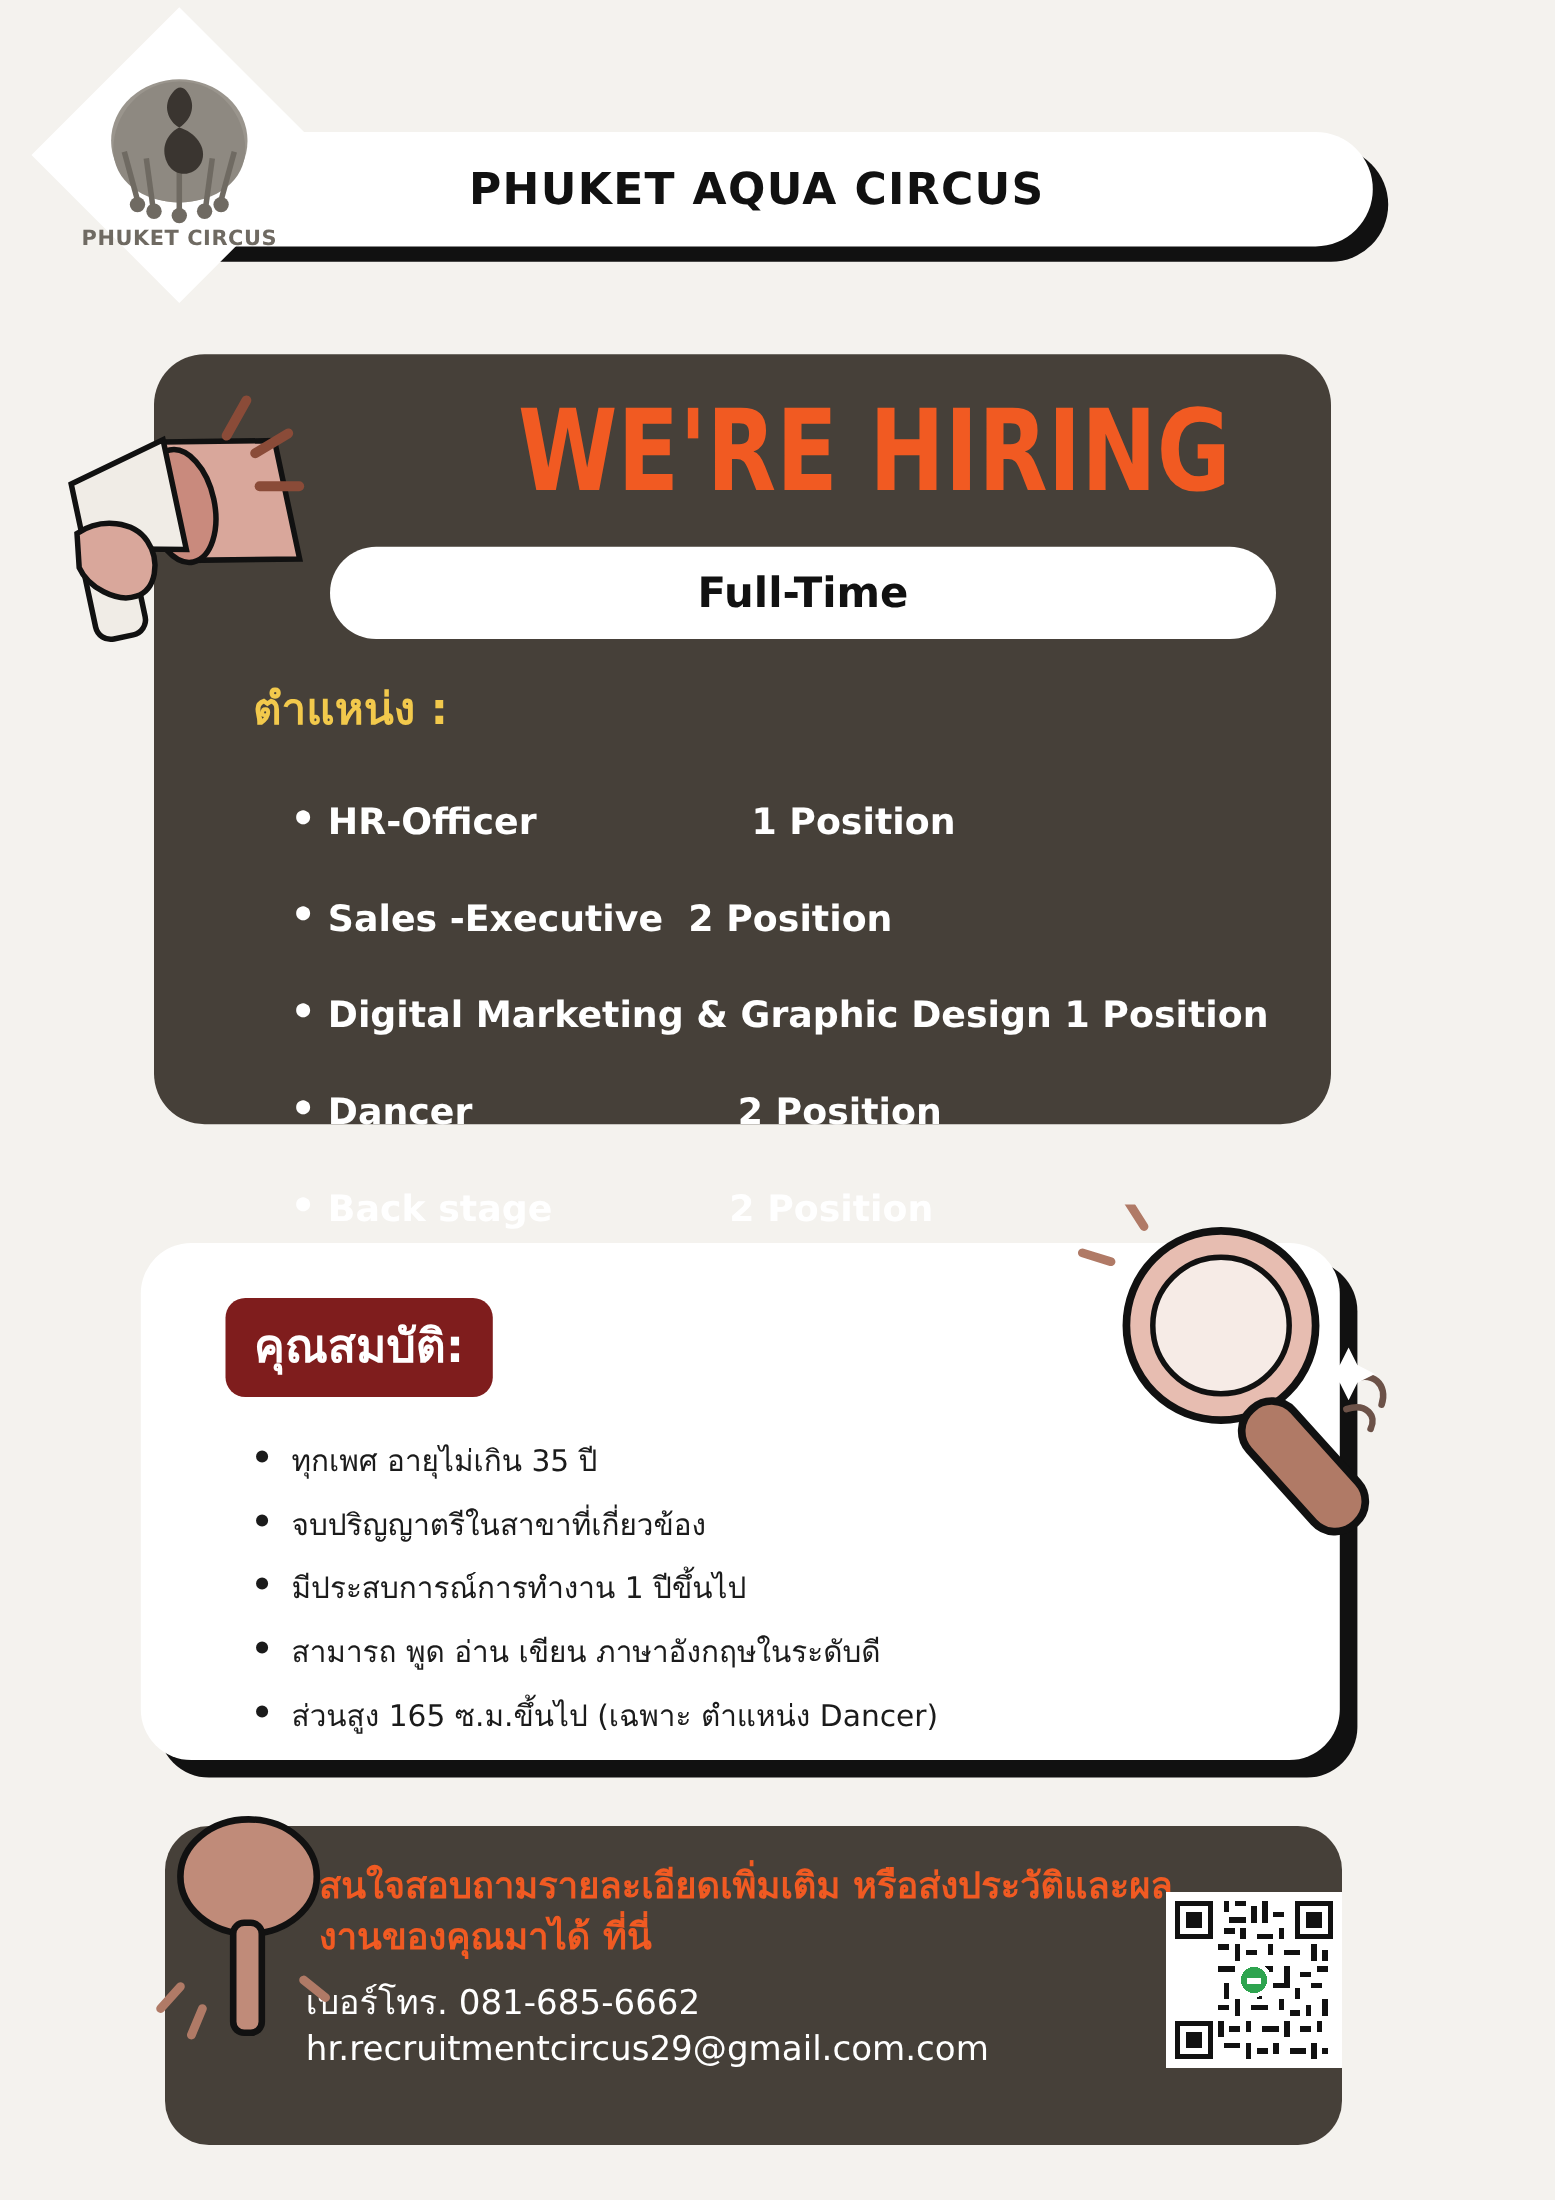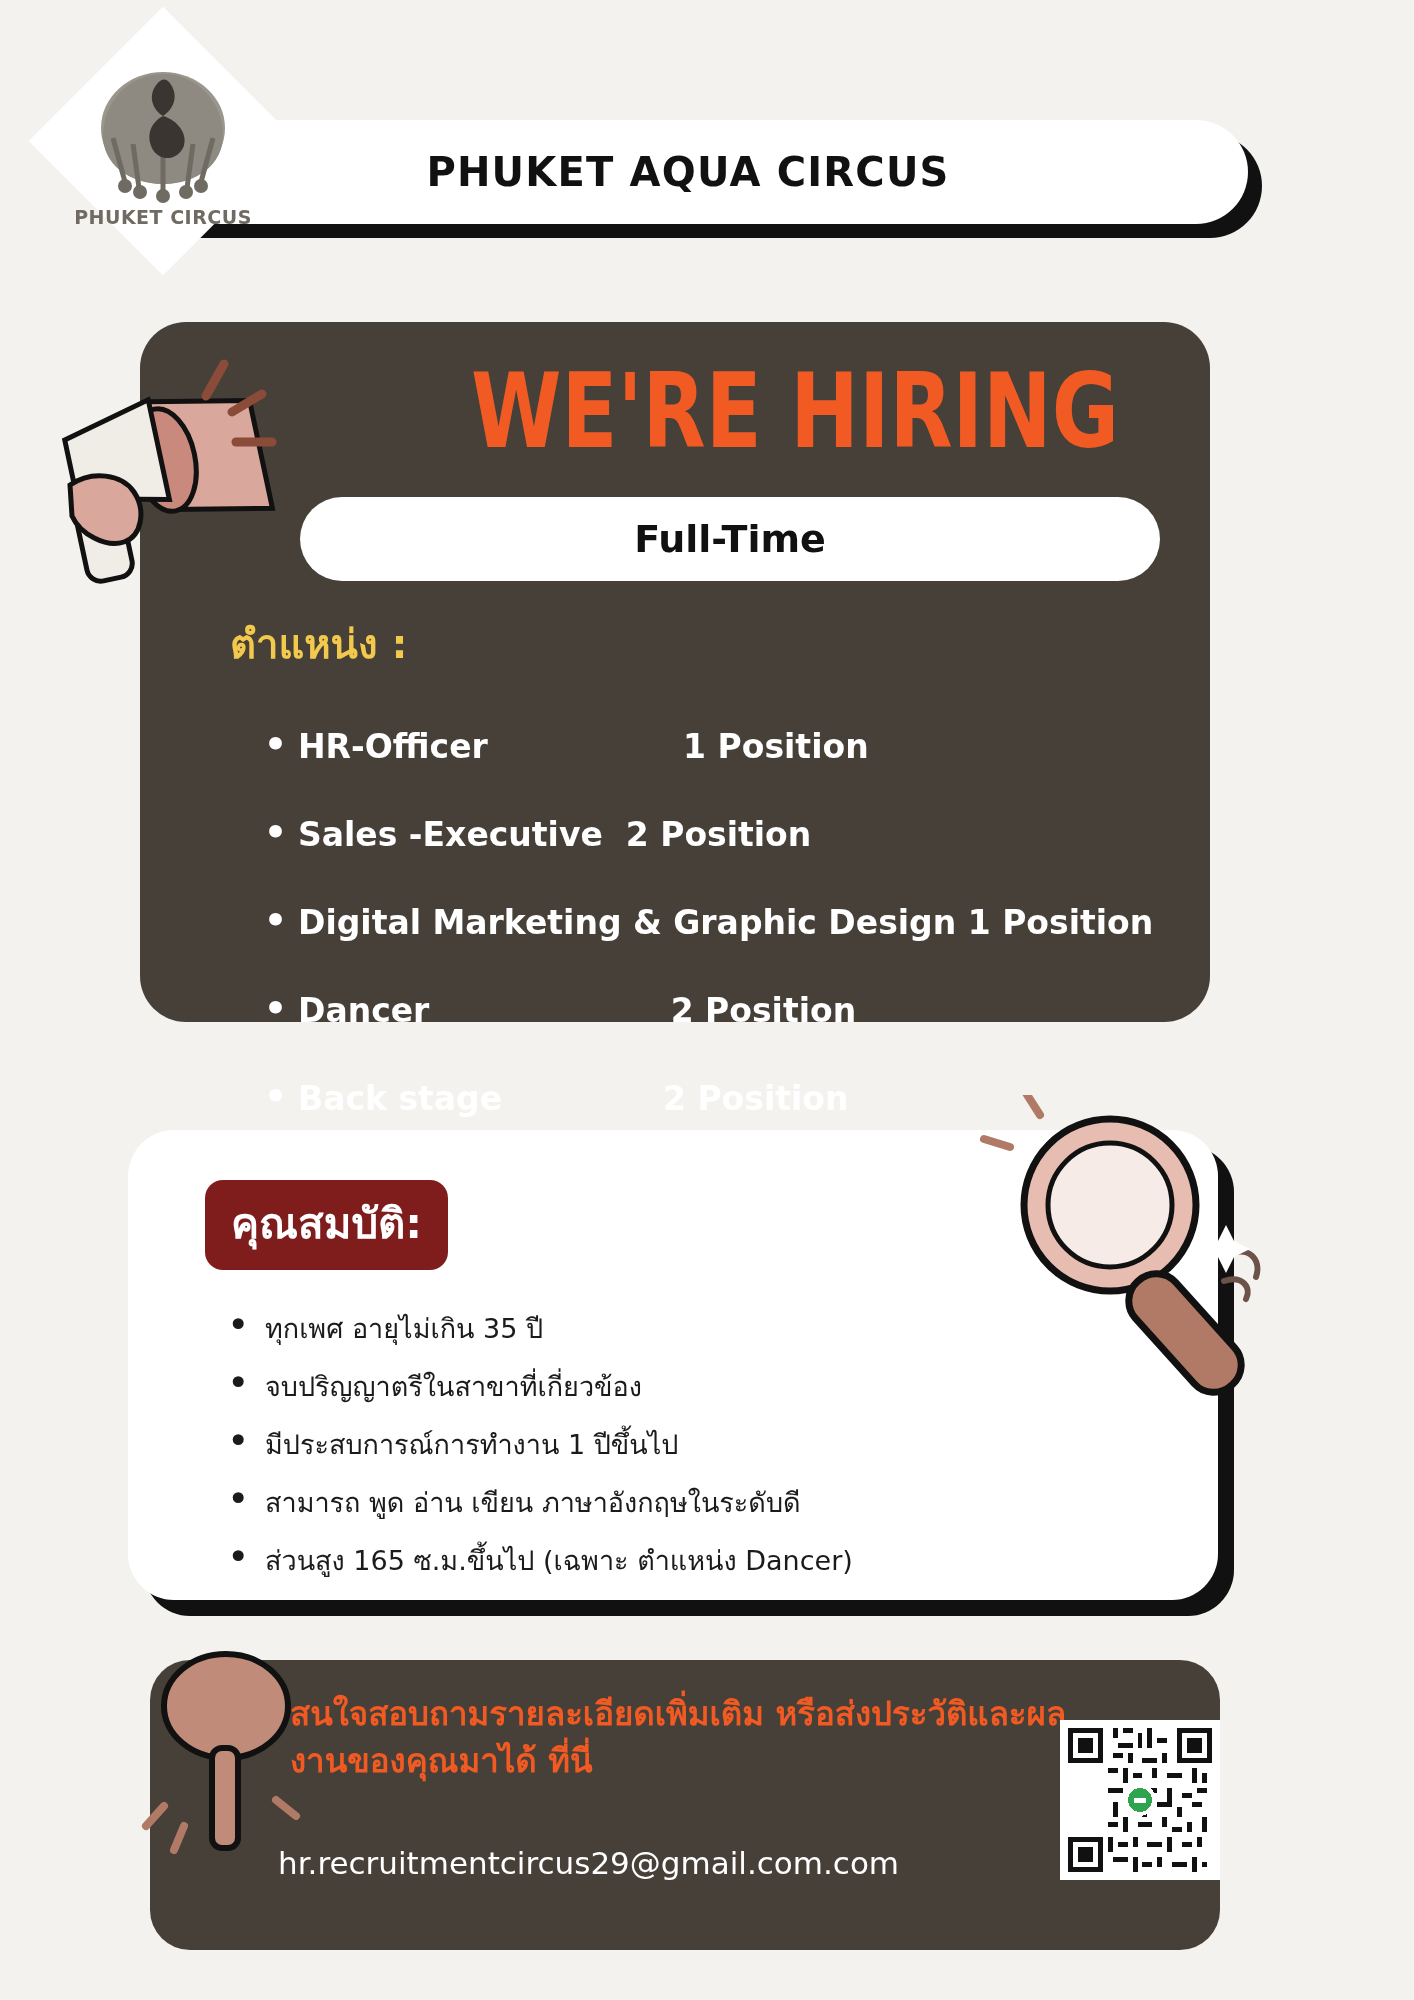--- a/index.html
+++ b/index.html
@@ -375,20 +375,21 @@
     <svg width="190" height="230" viewBox="0 0 190 230">
       <ellipse cx="86" cy="66" rx="62" ry="52" fill="#c08b79" stroke="#111" stroke-width="6"></ellipse>
       <rect x="72" y="108" width="26" height="100" rx="10" fill="#c08b79" stroke="#111" stroke-width="6"></rect>
       <path d="M24 166 L6 186" stroke="#b07a66" stroke-width="8" stroke-linecap="round" fill="none"></path>
       <path d="M44 186 L34 210" stroke="#b07a66" stroke-width="8" stroke-linecap="round" fill="none"></path>
       <path d="M136 160 L156 176" stroke="#b07a66" stroke-width="8" stroke-linecap="round" fill="none"></path>
     </svg>
   </div>
 
   <div class="contact-headline">สนใจสอบถามรายละเอียดเพิ่มเติม หรือส่งประวัติและผลงานของคุณมาได้ ที่นี่</div>
+  <div class="contact-phone">เบอร์โทร. 081-685-6662</div>
   <div class="contact-email">hr.recruitmentcircus29@gmail.com.com</div>
 
   <div class="qr-box">
     <svg width="144" height="144" viewBox="0 0 29 29" shape-rendering="crispEdges">
       <rect width="29" height="29" fill="#ffffff"></rect>
       <g fill="#111111">
         <rect x="0" y="0" width="7" height="1"></rect>
           <rect x="0" y="6" width="7" height="1"></rect>
         <rect x="0" y="0" width="1" height="7"></rect>
           <rect x="6" y="0" width="1" height="7"></rect>

